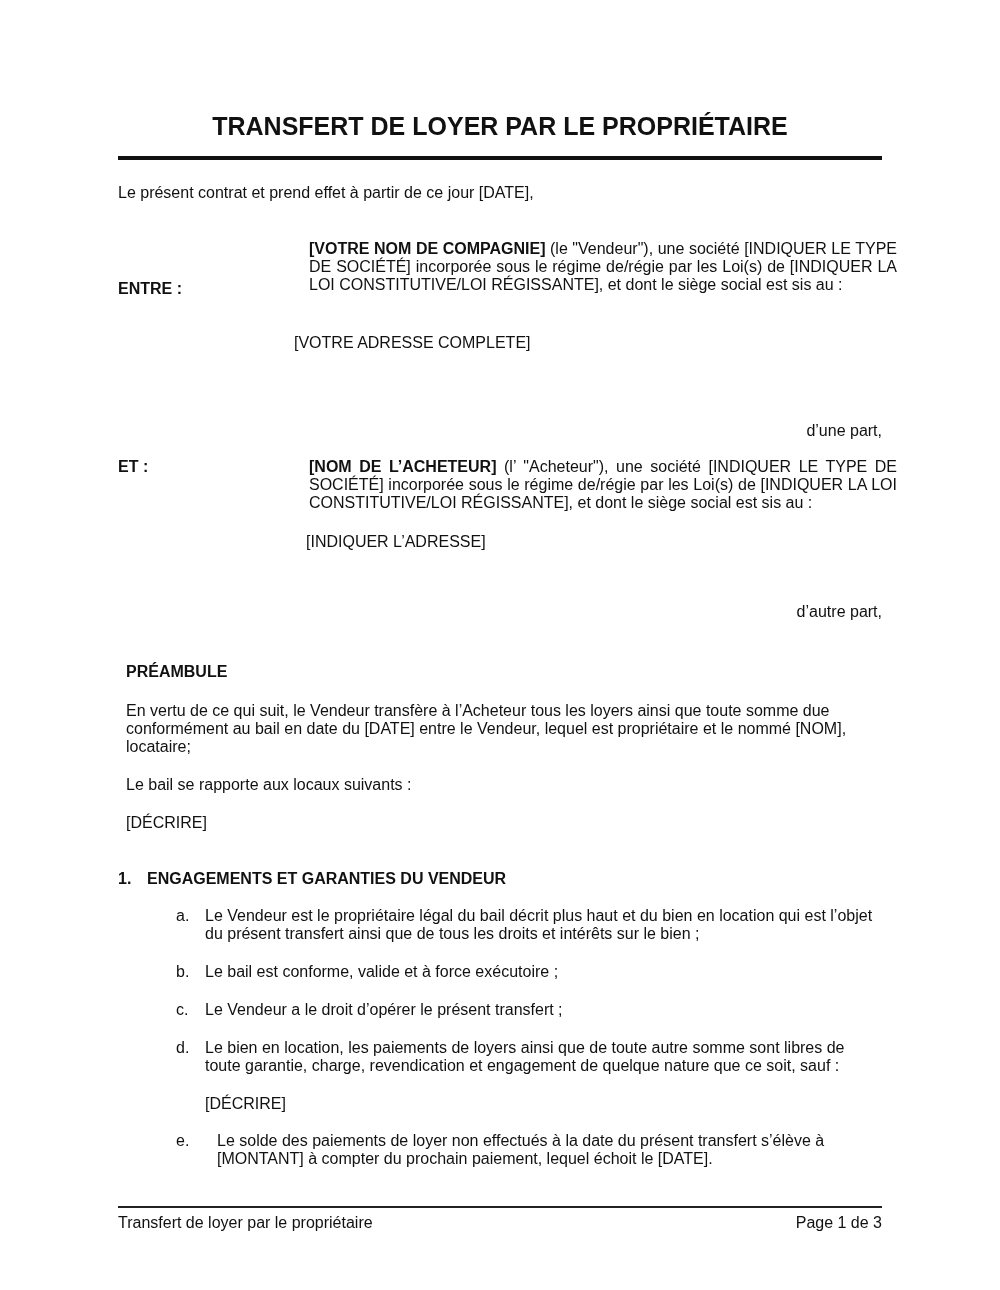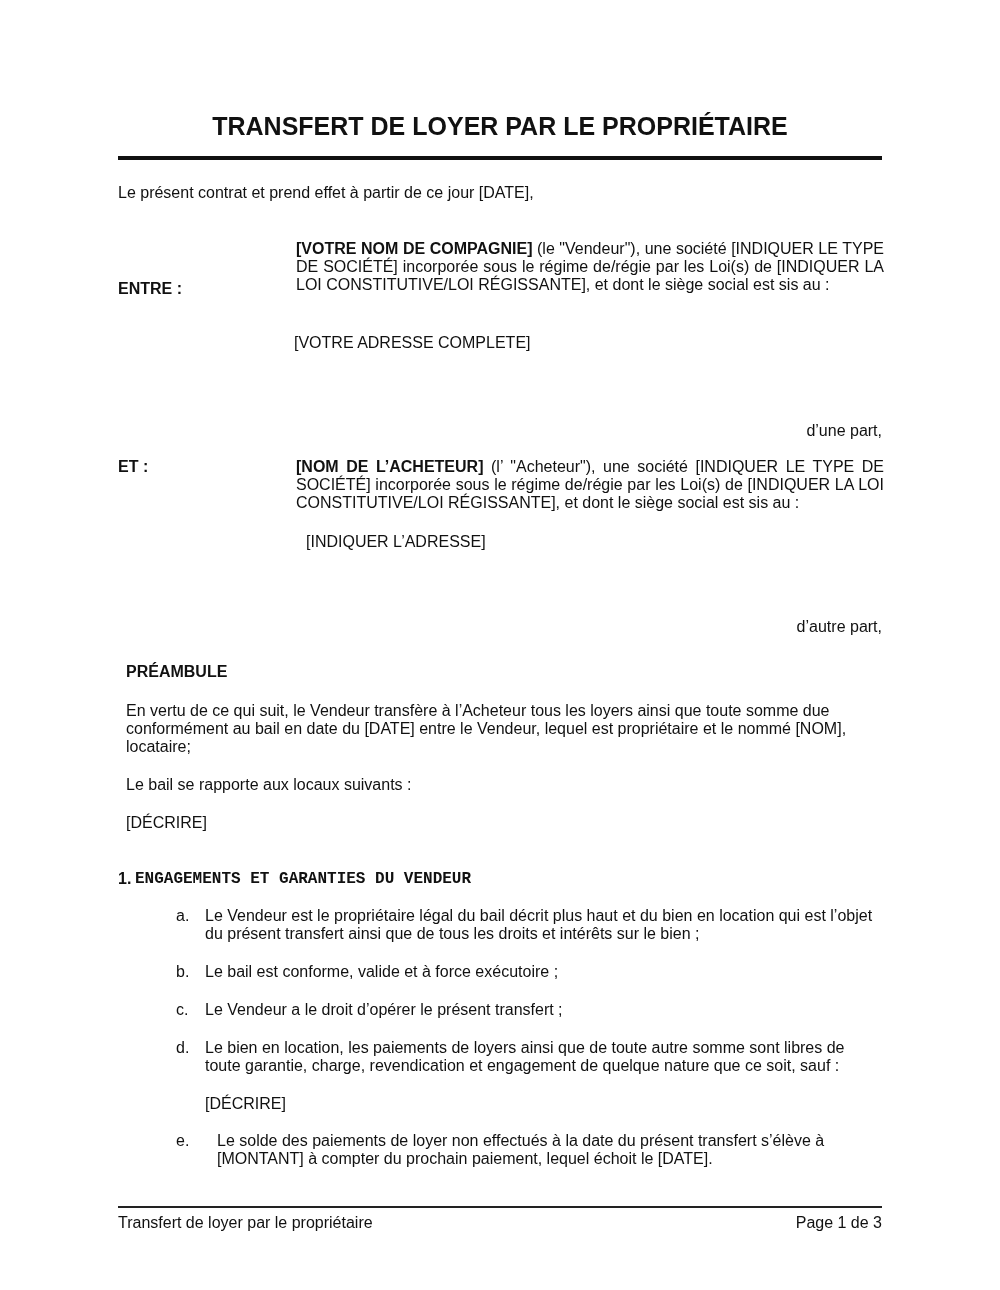--- a/index.html
+++ b/index.html
@@ -8,21 +8,21 @@
       font-family: "Liberation Sans", sans-serif; color: #111; font-size: 16px;
     }
     .title {
       position: absolute; left: 118px; top: 112px; width: 764px; text-align: center;
       font-weight: bold; font-size: 25px; letter-spacing: 0px; color: #111;
     }
     .title-rule { position: absolute; left: 118px; top: 156px; width: 764px; height: 4px; background: #111; }
     .abs { position: absolute; line-height: 18px; }
     .intro { left: 118px; top: 184px; }
     .label { font-weight: bold; }
-    .block { position: absolute; left: 296px; width: 588px; text-align: justify; line-height: 18px; }
+    .block { position: absolute; left: 309px; width: 588px; text-align: justify; line-height: 18px; }
     .block .b { font-weight: bold; }
     .right { position: absolute; right: 118px; text-align: right; line-height: 18px; }
     .para { position: absolute; left: 118px; width: 764px; line-height: 18px; margin-left: 8px; }
     .heading { font-weight: bold; }
     .num { position: absolute; left: 118px; font-weight: bold; line-height: 18px; }
     .item-letter { position: absolute; left: 176px; line-height: 18px; }
     .item-text { position: absolute; left: 205px; width: 677px; line-height: 18px; }
     .footer-rule { position: absolute; left: 118px; top: 1206px; width: 764px; height: 2px; background: #222; }
     .footer-left { position: absolute; left: 118px; top: 1214px; line-height: 18px; }
     .footer-right { position: absolute; right: 118px; top: 1214px; line-height: 18px; }
@@ -41,29 +41,29 @@
     <span class="b">[VOTRE NOM DE COMPAGNIE]</span><span> (le "Vendeur"), une société [INDIQUER LE TYPE DE SOCIÉTÉ] incorporée sous le régime de/régie par les Loi(s) de [INDIQUER LA LOI CONSTITUTIVE/LOI RÉGISSANTE], et dont le siège social est sis au :</span>
   </div>
   <div class="abs" style="left:294px; top:334px;">[VOTRE ADRESSE COMPLETE]</div>
   <div class="right" style="top:422px;">d’une part,</div>
 
   <div class="abs label" style="left:118px; top:458px;">ET :</div>
   <div class="block" style="top:458px;">
     <span class="b">[NOM DE L’ACHETEUR]</span><span> (l’ "Acheteur"), une société [INDIQUER LE TYPE DE SOCIÉTÉ] incorporée sous le régime de/régie par les Loi(s) de [INDIQUER LA LOI CONSTITUTIVE/LOI RÉGISSANTE], et dont le siège social est sis au :</span>
   </div>
   <div class="abs" style="left:294px; top:533px;margin-left:12px;">[INDIQUER L’ADRESSE]</div>
-  <div class="right" style="top:618px;">d’autre part,</div>
+  <div class="right" style="top:603px;">d’autre part,</div>
 
   <div class="para heading" style="top:663px;">PRÉAMBULE</div>
   <div class="para" style="top:702px;">En vertu de ce qui suit, le Vendeur transfère à l’Acheteur tous les loyers ainsi que toute somme due conformément au bail en date du [DATE] entre le Vendeur, lequel est propriétaire et le nommé [NOM], locataire;</div>
   <div class="para" style="top:776px;">Le bail se rapporte aux locaux suivants :</div>
   <div class="para" style="top:814px;">[DÉCRIRE]</div>
 
   <div class="num" style="top:870px;">1.</div>
-  <div class="abs heading" style="left:135px; top:870px;font-family:Liberation Mono, monospace;">ENGAGEMENTS ET GARANTIES DU VENDEUR</div>
+  <div class="abs heading" style="left:147px; top:870px;">ENGAGEMENTS ET GARANTIES DU VENDEUR</div>
 
   <div class="item-letter" style="top:907px;">a.</div>
   <div class="item-text" style="top:907px;">Le Vendeur est le propriétaire légal du bail décrit plus haut et du bien en location qui est l’objet du présent transfert ainsi que de tous les droits et intérêts sur le bien ;</div>
 
   <div class="item-letter" style="top:963px;">b.</div>
   <div class="item-text" style="top:963px;">Le bail est conforme, valide et à force exécutoire ;</div>
 
   <div class="item-letter" style="top:1001px;">c.</div>
   <div class="item-text" style="top:1001px;">Le Vendeur a le droit d’opérer le présent transfert ;</div>
 

